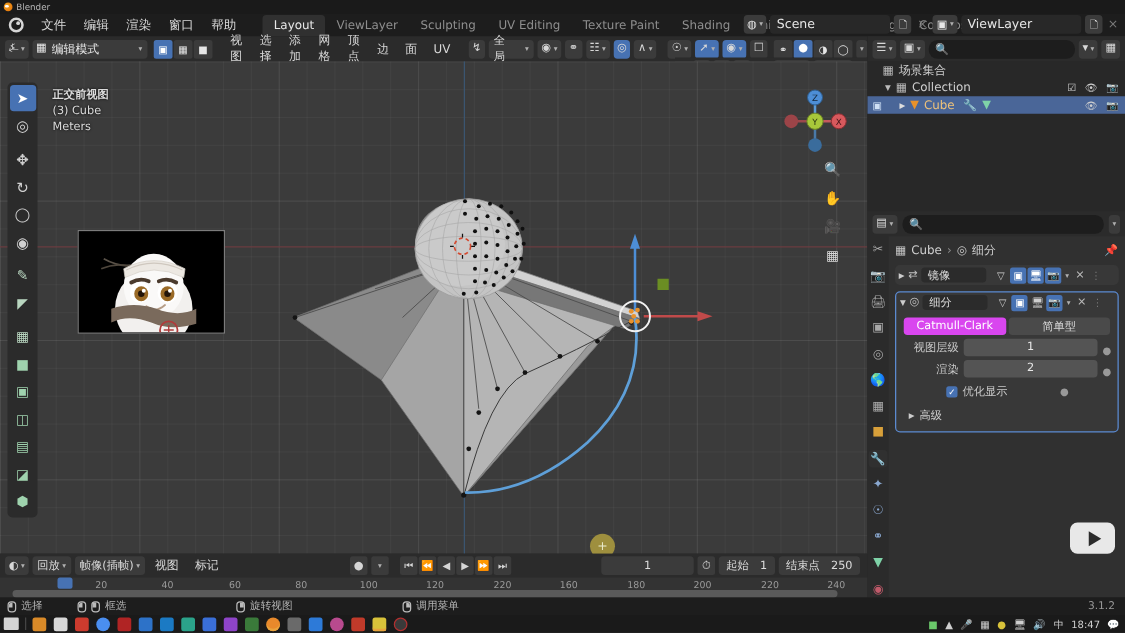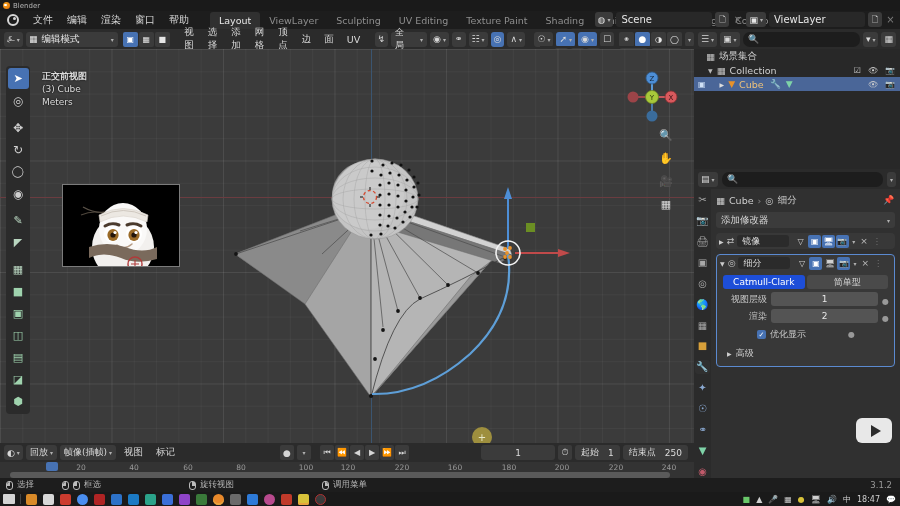--- a/index.html
+++ b/index.html
@@ -190,21 +190,21 @@
   .modcard{ margin-top:5px;background:#383838;border-radius:4px; }
   .modcard.sel{ border:1px solid #5b8ad1; }
   .modhead{ height:16px;display:flex;align-items:center;gap:3px;padding:0 3px; }
   .modname{ background:#2b2b2b;border-radius:3px;height:12px;flex:0 0 52px;display:flex;align-items:center;padding-left:5px;font-size:9px;color:#dcdcdc;}
   .modicons{ display:flex;gap:1px;margin-left:2px; }
   .mi{ width:13px;height:13px;border-radius:2px;display:flex;align-items:center;justify-content:center;font-size:8px;color:#cfcfcf;}
   .mi.on{ background:#4772b3; color:#fff;}
   .modbody{ padding:4px 6px 6px 6px; }
   .seg2{ display:flex;gap:2px; }
   .seg2 div{ flex:1;height:14px;border-radius:3px;display:flex;align-items:center;justify-content:center;font-size:9px;color:#d8d8d8;background:#4a4a4a;}
-  .seg2 div.on{ background:#1d4ed8;color:#fff; }
+  .seg2 div.on{ background:#d946ef;color:#fff; }
   .prow{ display:flex;align-items:flex-end;margin-top:3px;gap:4px; }
   .plabel{ width:44px;text-align:right;font-size:9px;color:#c8c8c8; }
   .pval{ flex:1;height:14px;background:#545454;border-radius:3px;display:flex;align-items:center;justify-content:center;font-size:9px;color:#e8e8e8;}
   .pdot{ width:6px;text-align:center;color:#999;font-size:8px; }
   .checkrow{ display:flex;align-items:center;gap:4px;margin-top:5px;justify-content:center;}
   .chk{ width:9px;height:9px;background:#4772b3;border-radius:2px;display:flex;align-items:center;justify-content:center;font-size:7px;color:#fff;}
   .advrow{ display:flex;align-items:center;gap:4px;margin-top:6px;font-size:9px;color:#cfcfcf;padding-left:4px;}
 
   
   .ytw{ position:absolute; right:8px; bottom:35px; width:36px;height:25px;background:#e8e8e8;border-radius:6px;display:flex;align-items:center;justify-content:center;}
@@ -681,21 +681,21 @@
           <span>250</span>
         </div>
       </div>
     </div>
     <div class="tl-track">
       <div class="tl-ticks">
         <div class="tl-tick" style="left:81px;">20</div>
         <div class="tl-tick" style="left:134px;text-align:center;">40</div>
         <div class="tl-tick" style="left:188px;">60</div>
         <div class="tl-tick" style="left:241px;">80</div>
-        <div class="tl-tick" style="left:306px;">100</div>
+        <div class="tl-tick" style="left:295px;">100</div>
         <div class="tl-tick" style="left:348px;">120</div>
         <div class="tl-tick" style="left:402px;">220</div>
         <div class="tl-tick" style="left:455px;">160</div>
         <div class="tl-tick" style="left:509px;">180</div>
         <div class="tl-tick" style="left:562px;">200</div>
         <div class="tl-tick" style="left:616px;">220</div>
         <div class="tl-tick" style="left:669px;">240</div>
       </div>
       <div class="tl-playhead"></div>
       <div class="tl-scrollbar"></div>
@@ -786,24 +786,20 @@
     <div class="props-body">
       <div class="breadcrumb">
         <span style="color:#c8c8c8;">▦</span>
         <span>Cube</span>
         <span style="color:#8a8a8a;">›</span>
         <span style="color:#c8c8c8;">◎</span>
         <span>细分</span>
         <span style="margin-left:auto;color:#b0b0b0;font-size:9px;">📌</span>
       </div>
 
-      <div class="addmod">
-        <span>添加修改器</span>
-        <span class="dropdown-arrow">▾</span>
-      </div>
 
       <div class="modcard">
         <div class="modhead">
           <span style="font-size:6px;color:#ccc;">▶</span>
           <span style="font-size:9px;color:#c0c0c0;">⇄</span>
           <span class="modname">镜像</span>
           <span class="modicons">
             <span class="mi">▽</span>
             <span class="mi on">▣</span>
             <span class="mi on">🖥</span>

